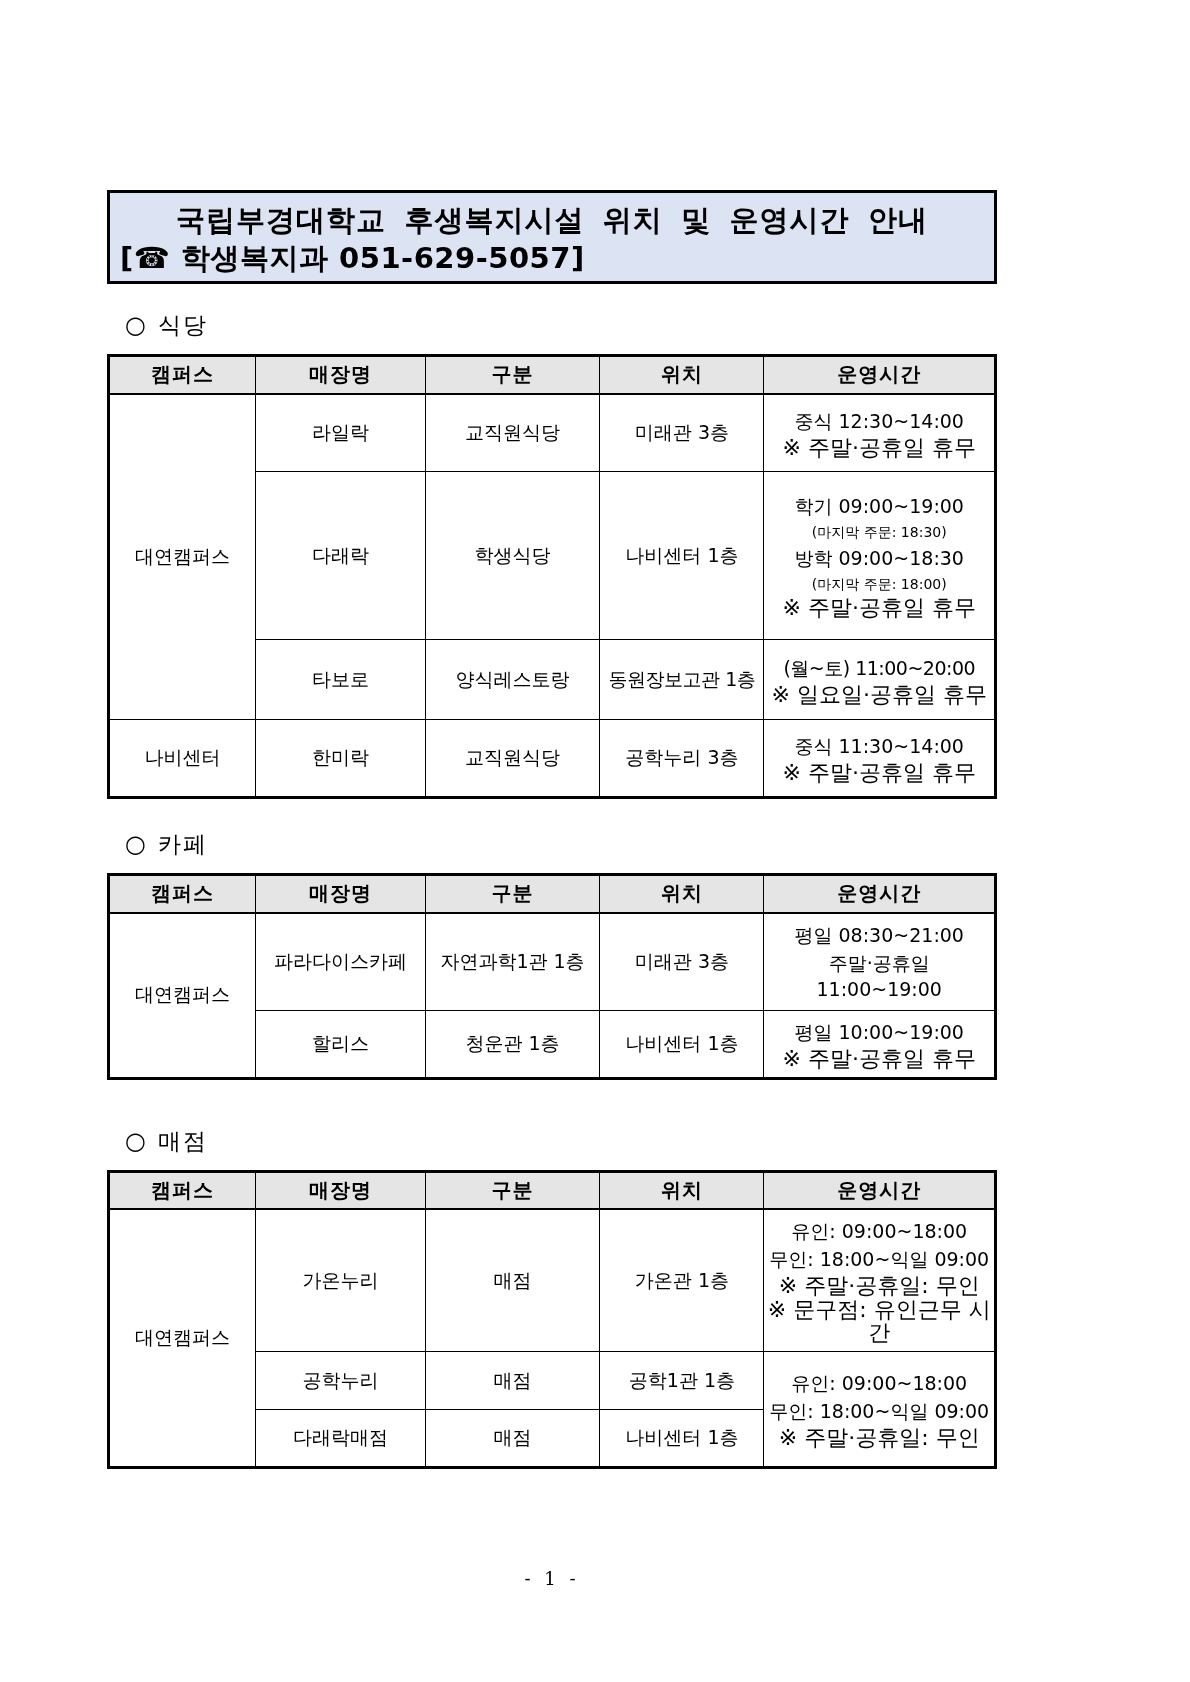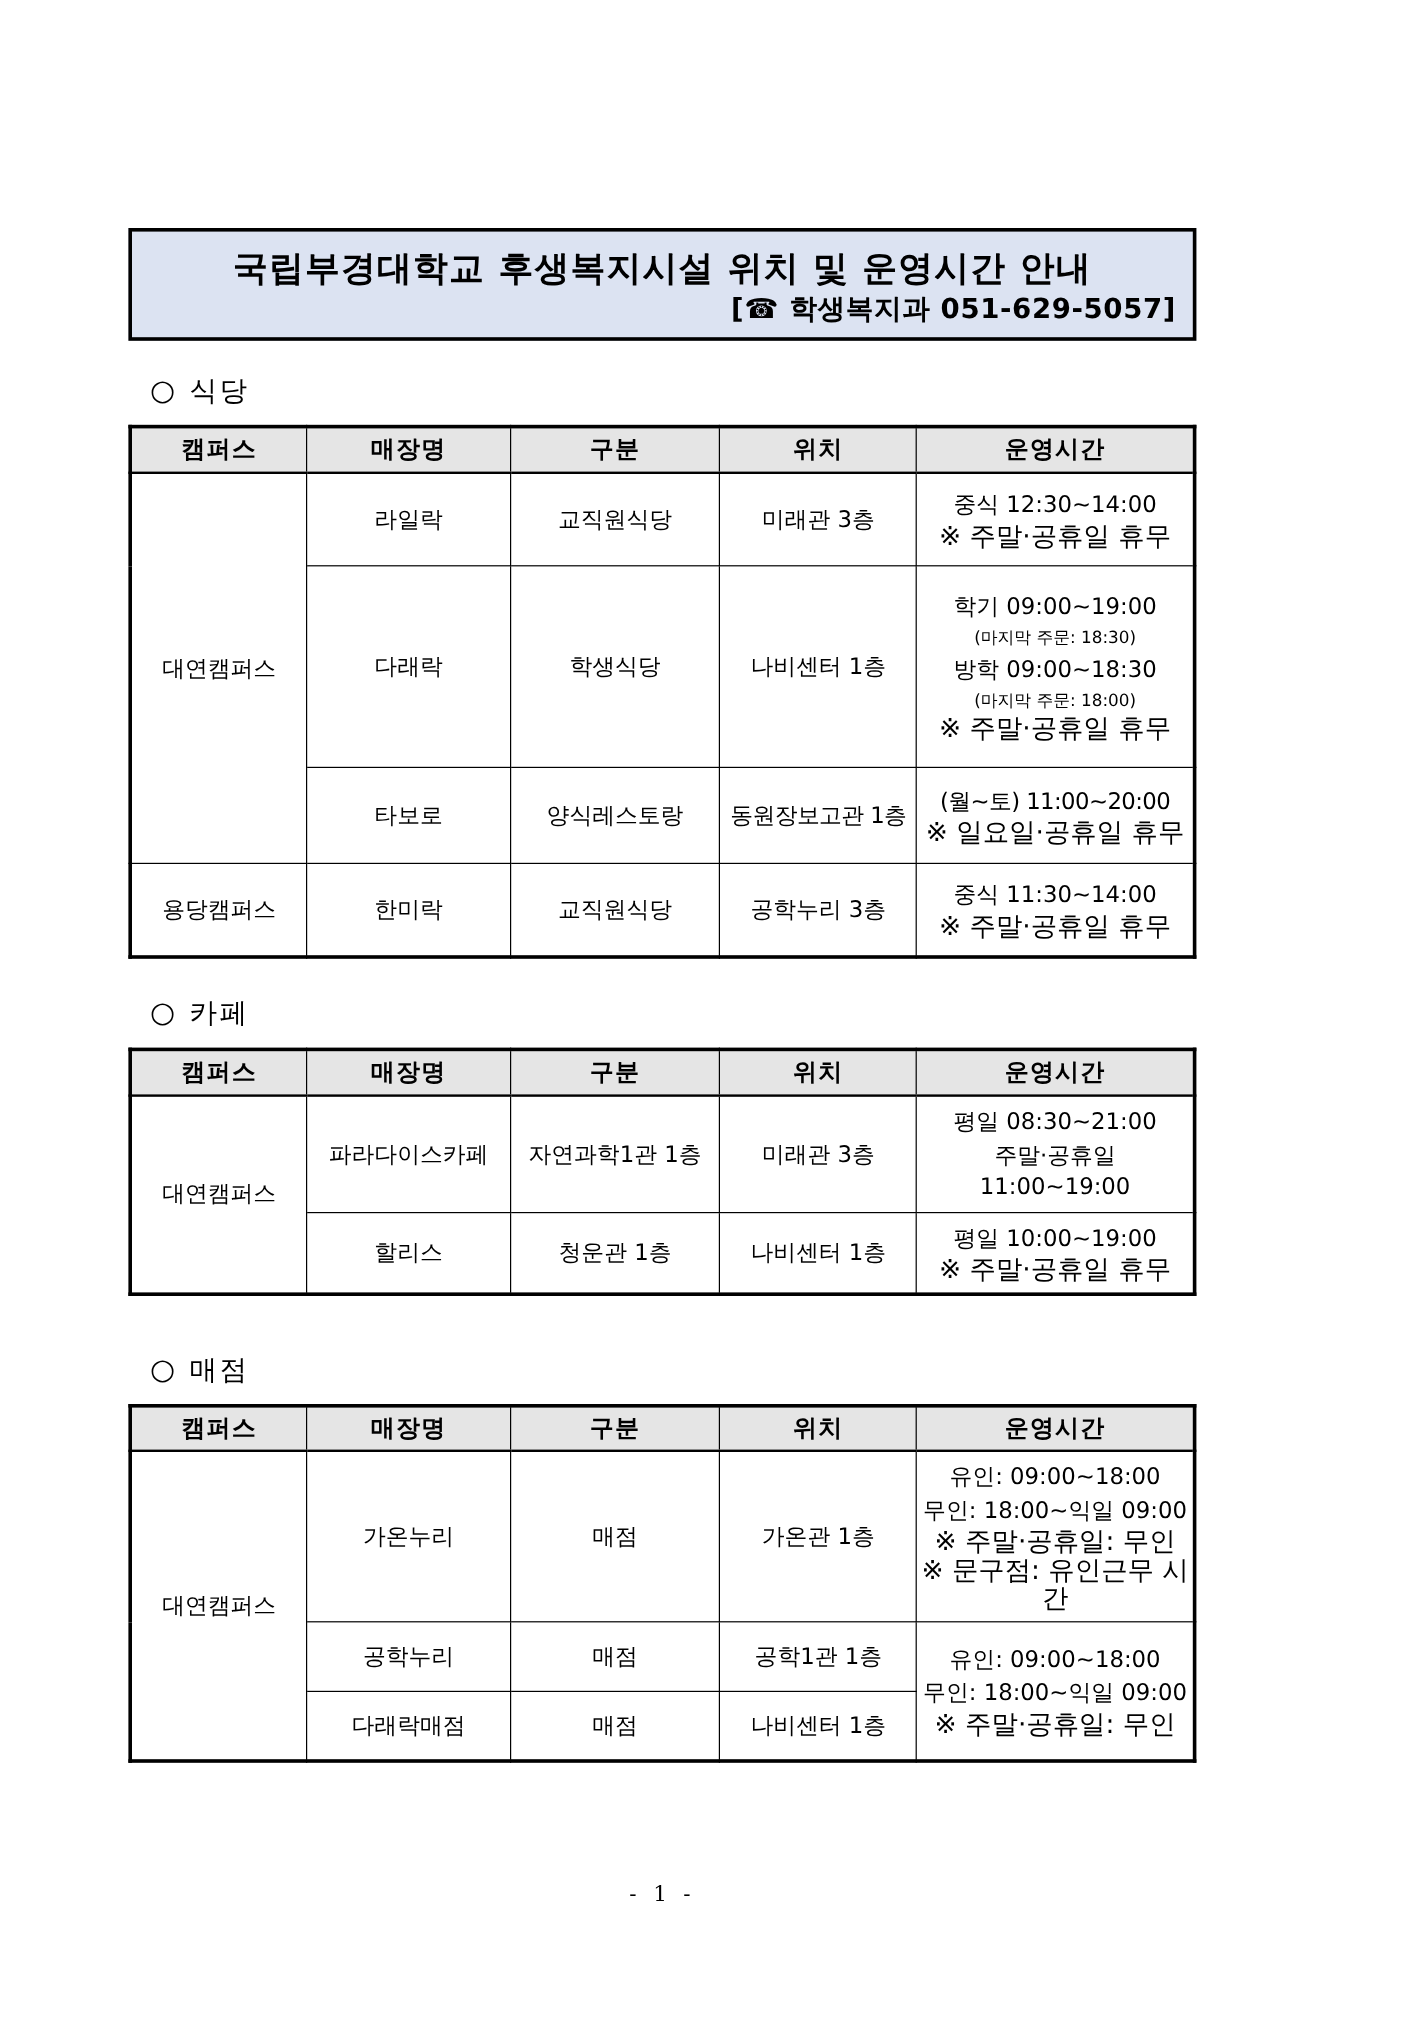--- a/index.html
+++ b/index.html
@@ -10,24 +10,24 @@
   }
   .content { position:absolute; left:107px; top:190px; width:890px; }
 
   
   .title-box {
     border:3px solid #000; background:#dce3f2;
     height:94px; padding:10px 10px 6px 10px;
   }
   .title-main {
     text-align:center; font-size:29px; font-weight:bold;
-    letter-spacing:1px; line-height:40px;
+    letter-spacing:1px; line-height:40px;font-family:Liberation Mono, monospace;
   }
   .title-contact {
-    text-align:right; font-size:23px; font-weight:bold;
+    text-align:left; font-size:29px; font-weight:bold;
     line-height:30px; padding-right:4px; letter-spacing:0.5px;
   }
 
   
   .section-title {
     font-family:"DejaVu Serif", serif; font-size:23px;
     margin:26px 0 13px 18px; letter-spacing:2px;
   }
   .section-title .bullet { font-size:24px; margin-right:10px; }
 
@@ -126,21 +126,21 @@
       <tr class="h80">
         <td>타보로</td>
         <td>양식레스토랑</td>
         <td class="cond">동원장보고관 1층</td>
         <td class="hours">
           <div class="hl cond">(월~토) 11:00~20:00</div>
           <div class="hs">※ 일요일·공휴일 휴무</div>
         </td>
       </tr>
       <tr class="h78">
-        <td>용당캠퍼스</td>
+        <td>나비센터</td>
         <td>한미락</td>
         <td>교직원식당</td>
         <td>공학누리 3층</td>
         <td class="hours">
           <div class="hl">중식 11:30~14:00</div>
           <div class="hs">※ 주말·공휴일 휴무</div>
         </td>
       </tr>
     </tbody>
   </table>

